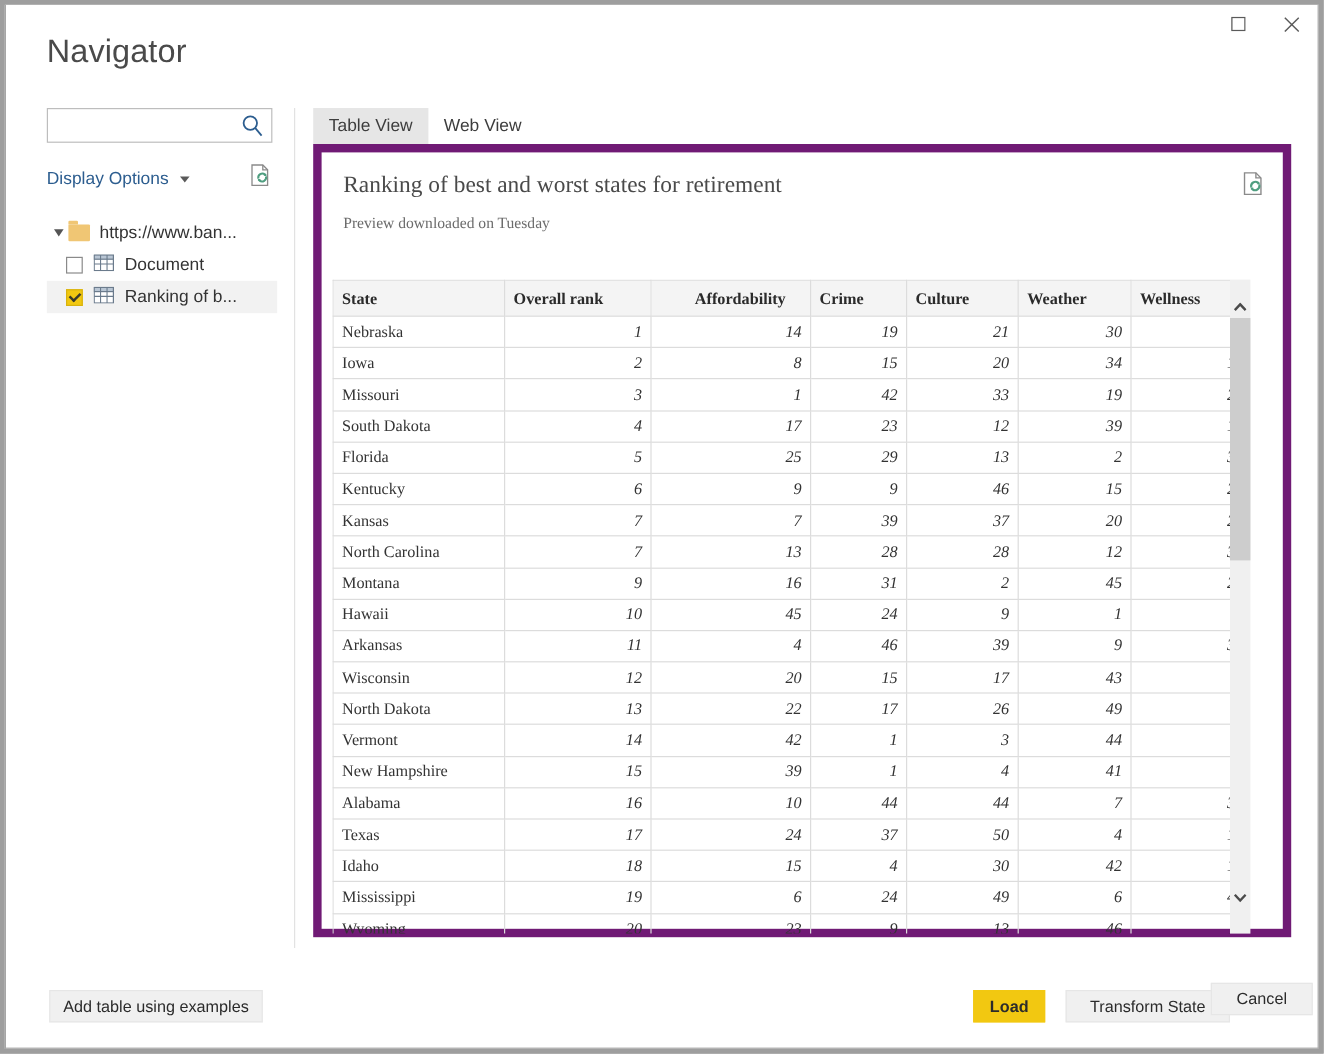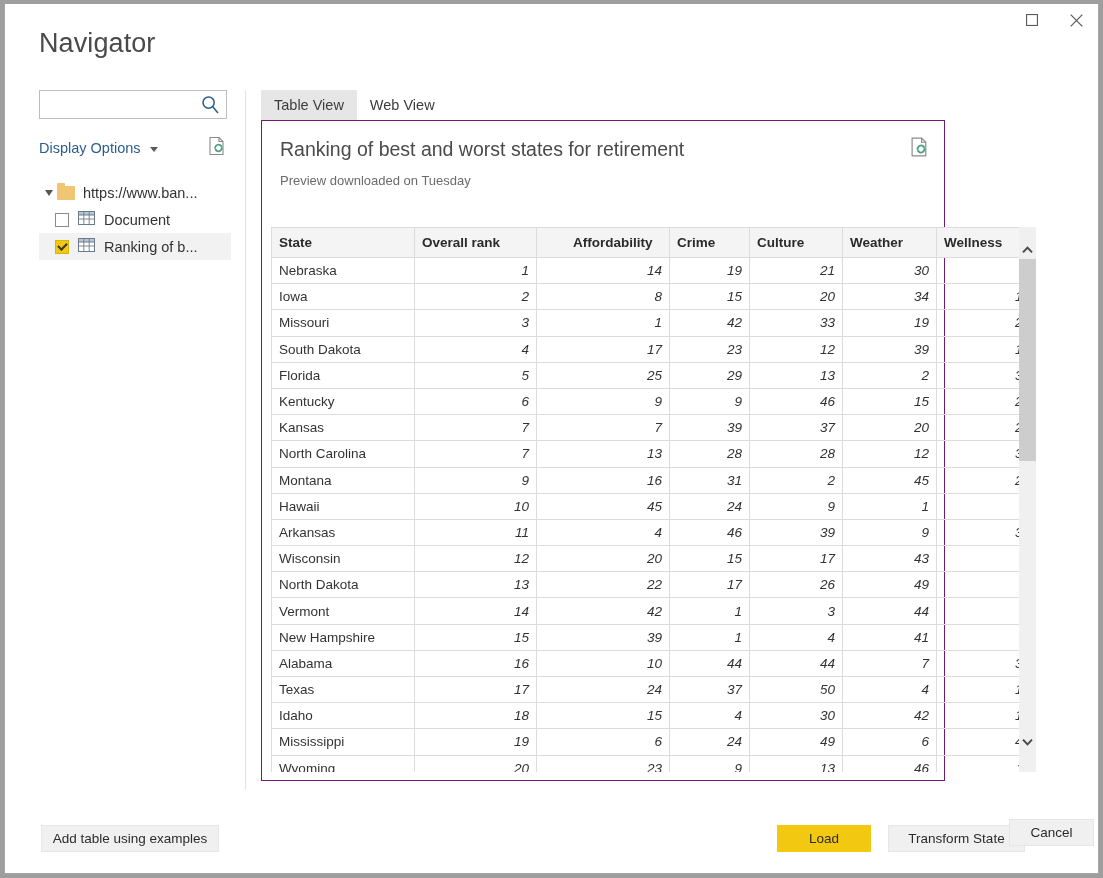--- a/index.html
+++ b/index.html
@@ -137,24 +137,25 @@
   }
   #tabs { display: flex; height: 30px; }
   .tab {
     padding: 0 13px; height: 30px;
     display: flex; align-items: center;
     font-size: 14.5px; color: #3d3d3d; cursor: pointer;
   }
   .tab.active { background: #e6e6e6; }
 
   #panel {
-    width: 684px; height: 661px;
-    border: 1px solid #701a75;
+    width: 815px; height: 661px;
+    border: 7px solid #701a75;
     background: #fff;
     position: relative;
+    font-family: Liberation Serif, serif;
   }
   #panelhead { padding: 17px 18px 0 18px; position: relative; }
   #tbl-title {
     font-size: 19.5px; color: #4a4a4a; font-weight: 400;
   }
   #tbl-sub {
     font-size: 13px; color: #6b6b6b; margin-top: 12px;
   }
   #refresh-right {
     position: absolute; right: 14px; top: 15px; cursor: pointer;
@@ -225,22 +226,22 @@
     height: 27px;
     display: inline-flex; align-items: center; justify-content: center;
     font-size: 13.5px; color: #2b2b2b;
     background: #f0f0f0; border: 1px solid #e6e6e6;
     cursor: pointer; user-select: none;
   }
   #btn-addtable {
     position: absolute; left: 36px; top: 24px; width: 178px;
   }
   #btn-load {
-    position: absolute; right: 227px; top: 24px; width: 94px;
-    background: #f2c811; border-color: #f2c811;
+    position: absolute; right: 227px; top: 24px; width: 60px;
+    background: #f2c811; border-color: #f2c811; font-weight: bold;
   }
   #btn-transform {
     position: absolute; right: 73px; top: 24px; width: 137px;
   }
   #btn-cancel {
     position: absolute; right: 4px; top: 18px; width: 85px;
   }
 </style>
 </head>
 <body>

